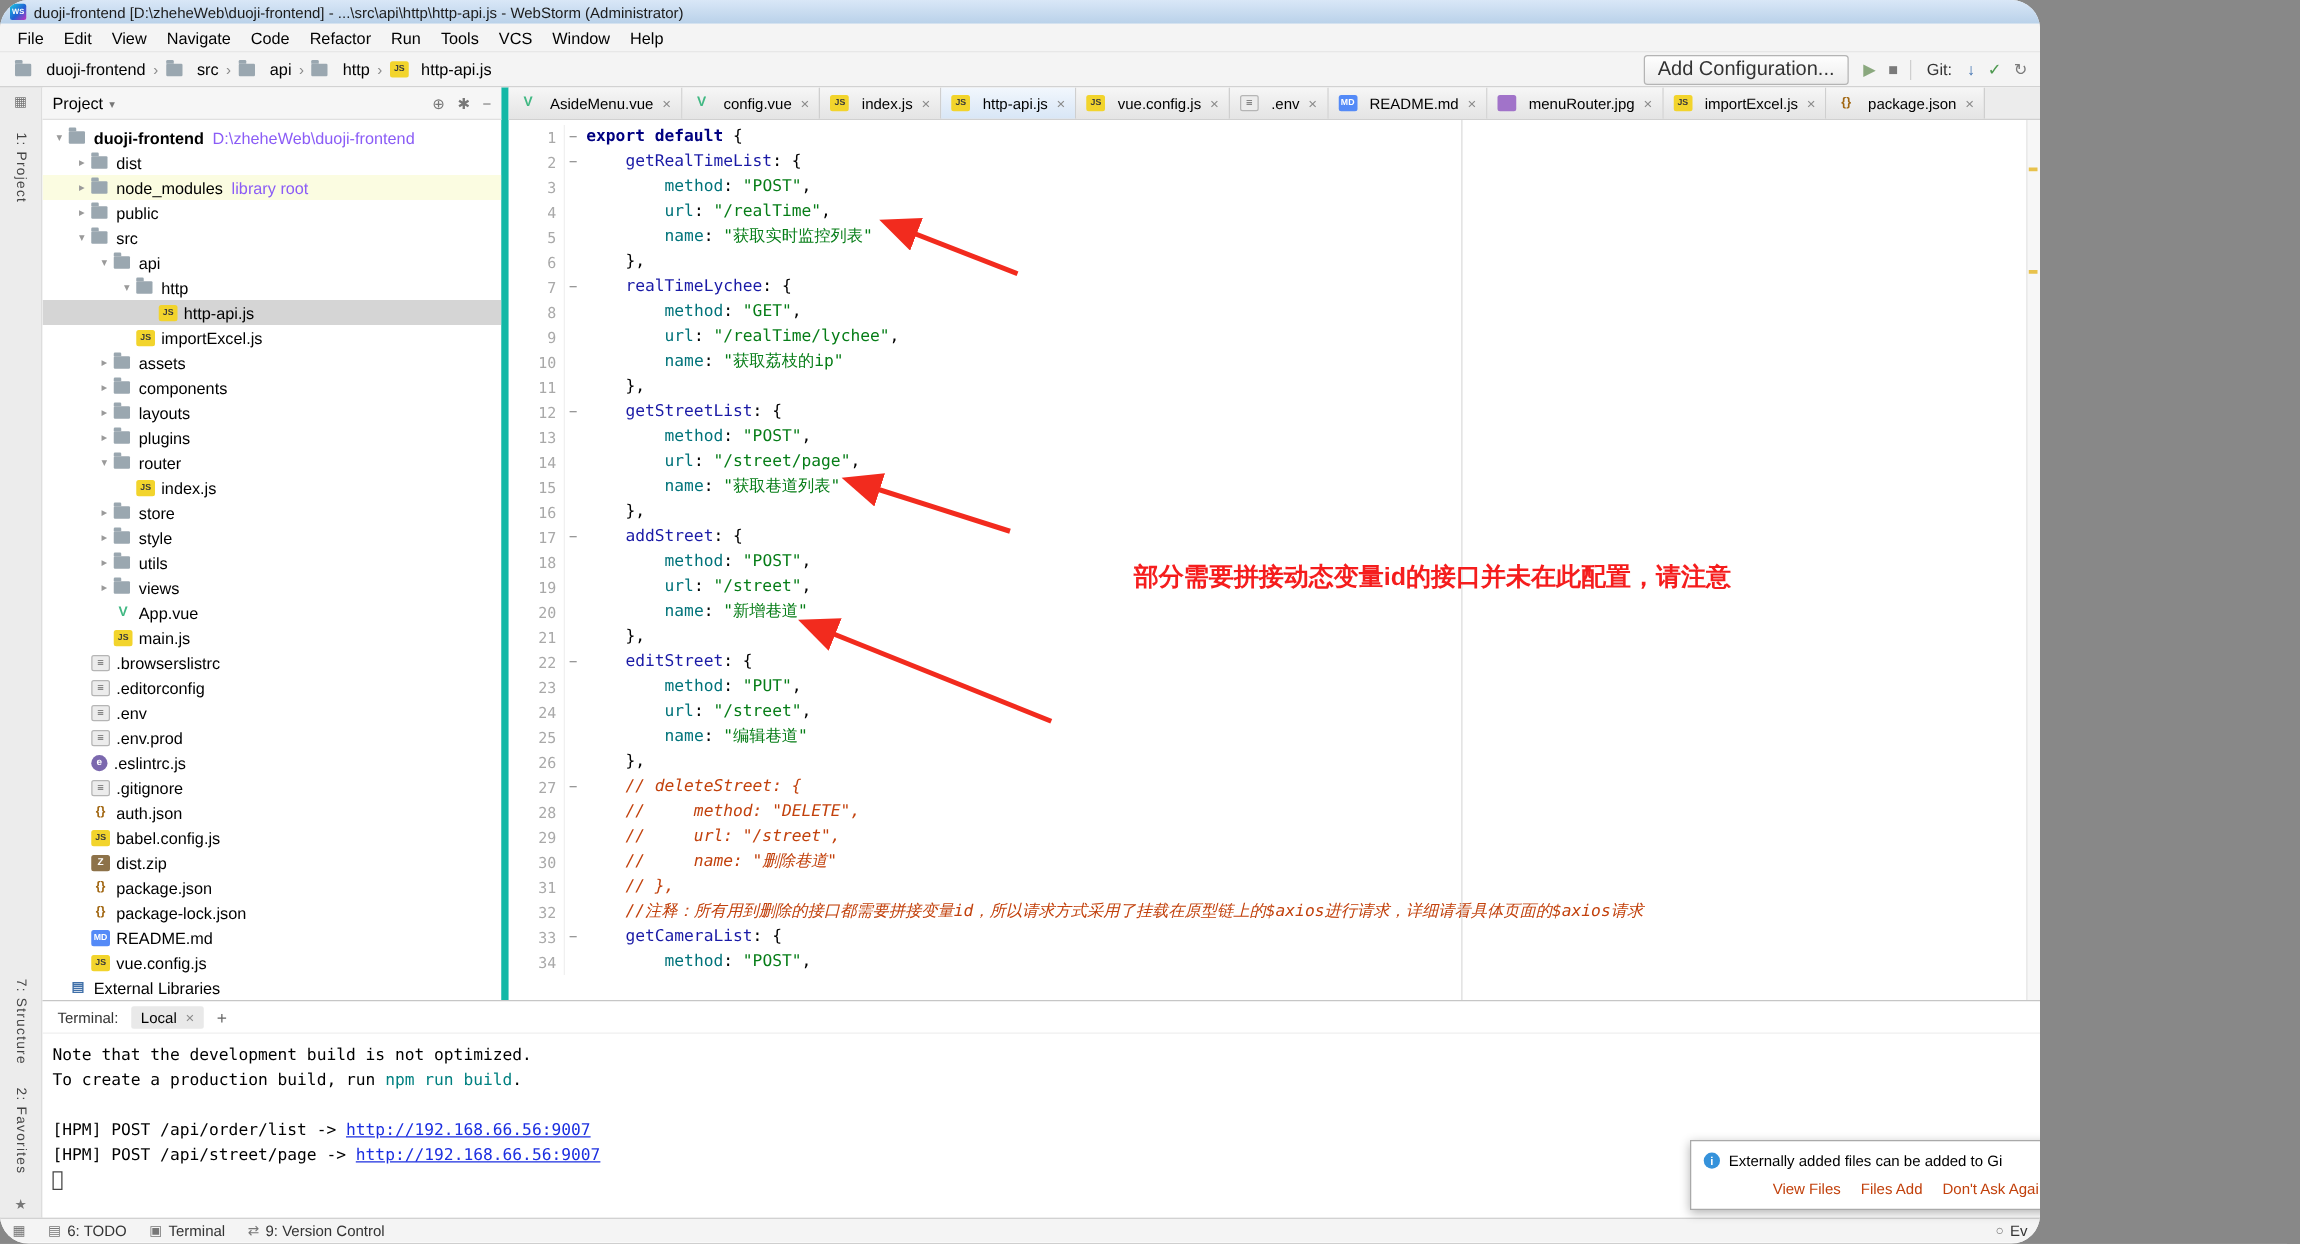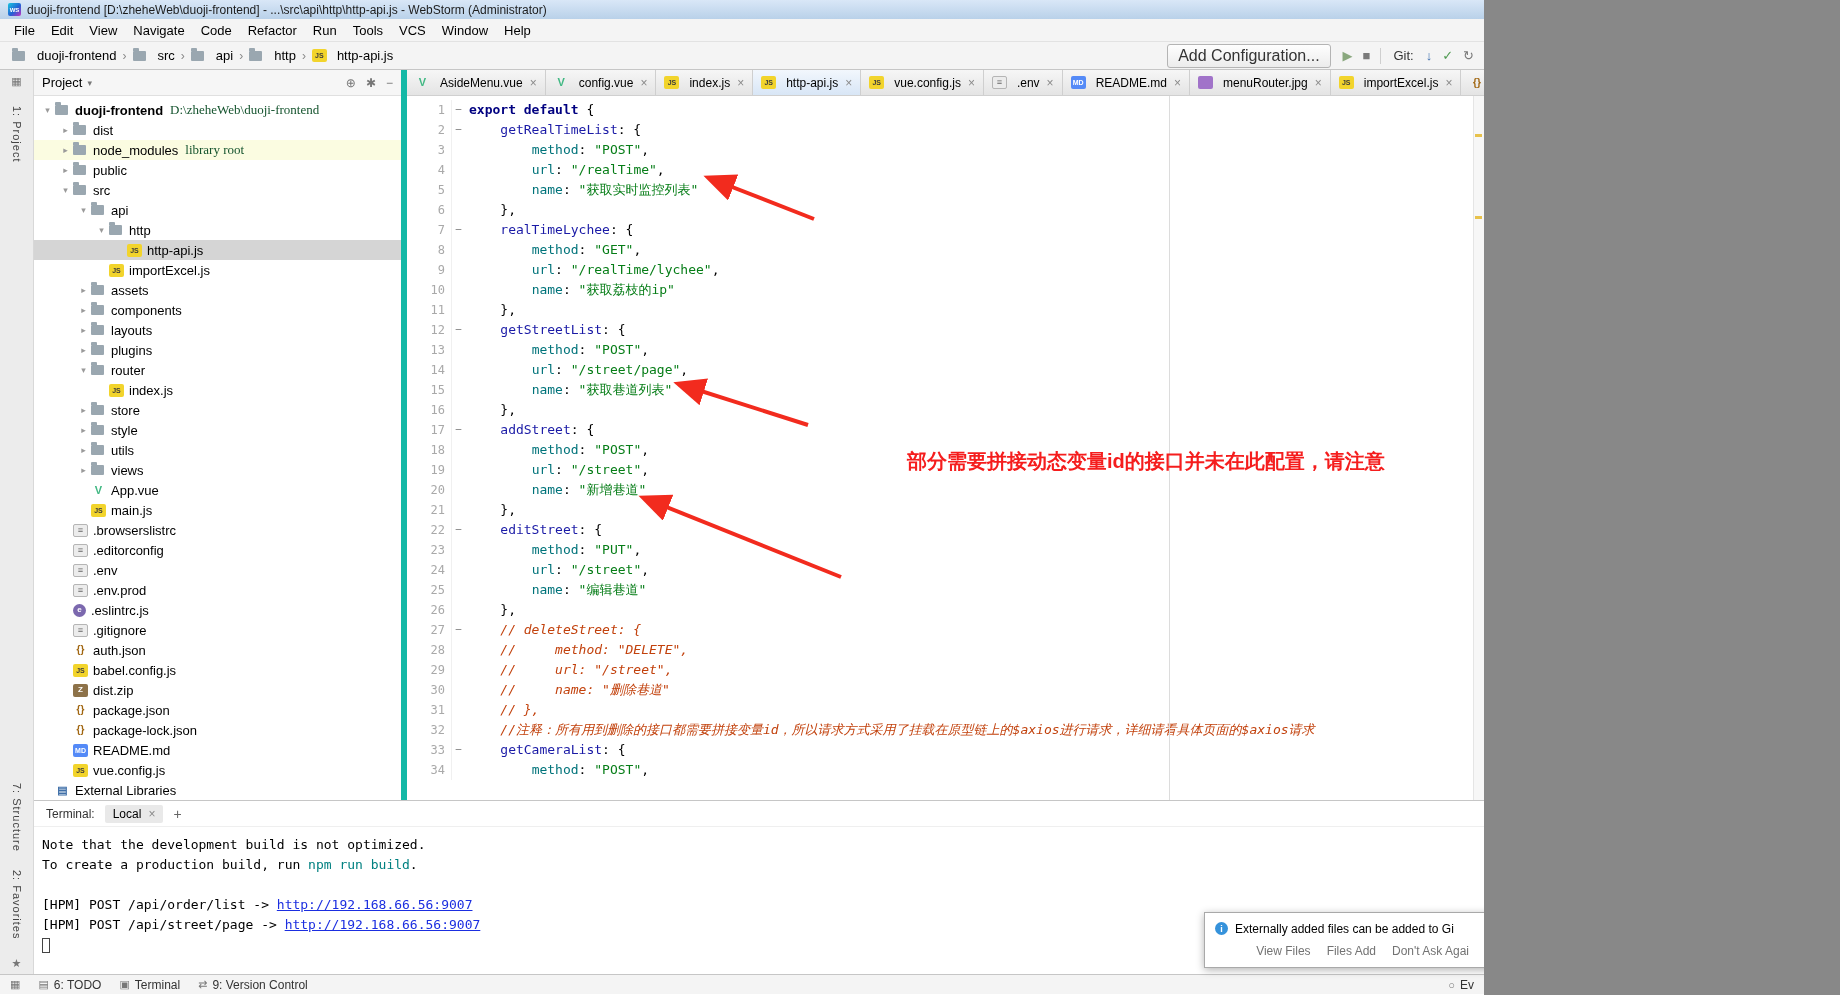--- a/index.html
+++ b/index.html
@@ -1,19 +1,19 @@
 <!DOCTYPE html>
 <html><head>
 <meta charset="utf-8">
 <style>
   * { margin:0; padding:0; box-sizing:border-box; }
   html,body { background:#888; }
   body { font-family:"Liberation Sans", sans-serif; }
-  .app { width:1484px; height:995px; background:#fff; position:relative; overflow:hidden;
-         font-family:"Liberation Sans", sans-serif; color:#000; }
+  .app { width:1632px; height:995px; background:#fff; position:relative; overflow:hidden;
+         font-family:"Liberation Sans", sans-serif; color:#000;border-radius:23px; }
 
   
   .titlebar { height:19px; background:linear-gradient(#d9e7f7,#b9d1e9); display:flex; align-items:center;
               gap:6px; padding:0 8px; font-size:12px; color:#1c1c1c; }
   .ws-logo { width:13px; height:13px; border-radius:2px; background:linear-gradient(135deg,#18c7e0,#2261d4 55%,#c732c0);
              color:#fff; font-size:6px; font-weight:bold; display:flex; align-items:center; justify-content:center; }
 
   
   .menubar { height:23px; background:#f4f4f4; display:flex; align-items:center; padding:0 6px; font-size:13px;
              border-bottom:1px solid #e2e2e2; }
@@ -50,21 +50,21 @@
   .project-header { height:26px; background:#f6f6f6; border-bottom:1px solid #e0e0e0; display:flex; align-items:center;
                     padding:0 8px; font-size:13px; gap:5px; }
   .caret { font-size:9px; color:#777; }
   .ph-icons { margin-left:auto; display:flex; gap:10px; color:#777; font-size:12px; }
   .project-tree { flex:1; overflow:hidden; padding-top:4px; font-size:13px; }
   .tree-row { height:20px; display:flex; align-items:center; white-space:nowrap; }
   .tree-row.selected { background:#d5d5d5; }
   .tree-row.highlight { background:#fbfce1; }
   .chevron { width:15px; font-size:9px; color:#9a9a9a; text-align:center; flex:none; }
   .tree-label.bold { font-weight:bold; }
-  .tree-suffix { color:#14532d; margin-left:7px;font-family:Liberation Serif, serif; }
+  .tree-suffix { color:#8b5cf6; margin-left:7px; }
 
   
   .fi { width:15px; height:13px; margin-right:5px; flex:none; display:inline-flex; align-items:center;
         justify-content:center; font-size:8px; font-weight:bold; border-radius:2px; line-height:1; }
   .fi-folder { width:13px; height:10px; background:#9aa7b0; border-radius:1px; position:relative; margin-right:7px; }
   .fi-folder::before { content:""; position:absolute; top:-3px; left:0; width:6px; height:3px; background:#9aa7b0;
                        border-radius:1px 1px 0 0; }
   .fi-js { background:#f2d42c; color:#3b3b3b; font-size:7px; }
   .fi-vue { color:#41b883; font-size:11px; background:transparent; }
   .fi-json { color:#a0650f; background:transparent; font-size:10px; }
@@ -121,21 +121,21 @@
   .sb-item { display:flex; align-items:center; gap:5px; }
   .sb-glyph { color:#777; font-size:11px; }
   .sb-right { margin-left:auto; display:flex; align-items:center; gap:5px; }
 
   
   .notification { position:absolute; right:-10px; bottom:27px; width:290px; background:#fff; border:1px solid #a9a9a9;
                   box-shadow:0 2px 8px rgba(0,0,0,.3); padding:9px 10px; font-size:12px; z-index:5; }
   .notif-row { display:flex; gap:7px; align-items:flex-start; }
   .info-icon { width:13px; height:13px; border-radius:50%; background:#3592db; color:#fff; font-size:9px; font-weight:bold;
                display:flex; align-items:center; justify-content:center; flex:none; }
-  .notif-links { display:flex; gap:16px; margin-top:8px; color:#737373; justify-content:flex-end; padding-right:14px; }
+  .notif-links { display:flex; gap:16px; margin-top:8px; color:#c2410c; justify-content:flex-end; }
 </style>
 </head>
 <body>
 
 <div class="app">
 
   <div class="titlebar">
     <span class="ws-logo">WS</span>
     <span>duoji-frontend [D:\zheheWeb\duoji-frontend] - ...\src\api\http\http-api.js - WebStorm (Administrator)</span>
   </div>

